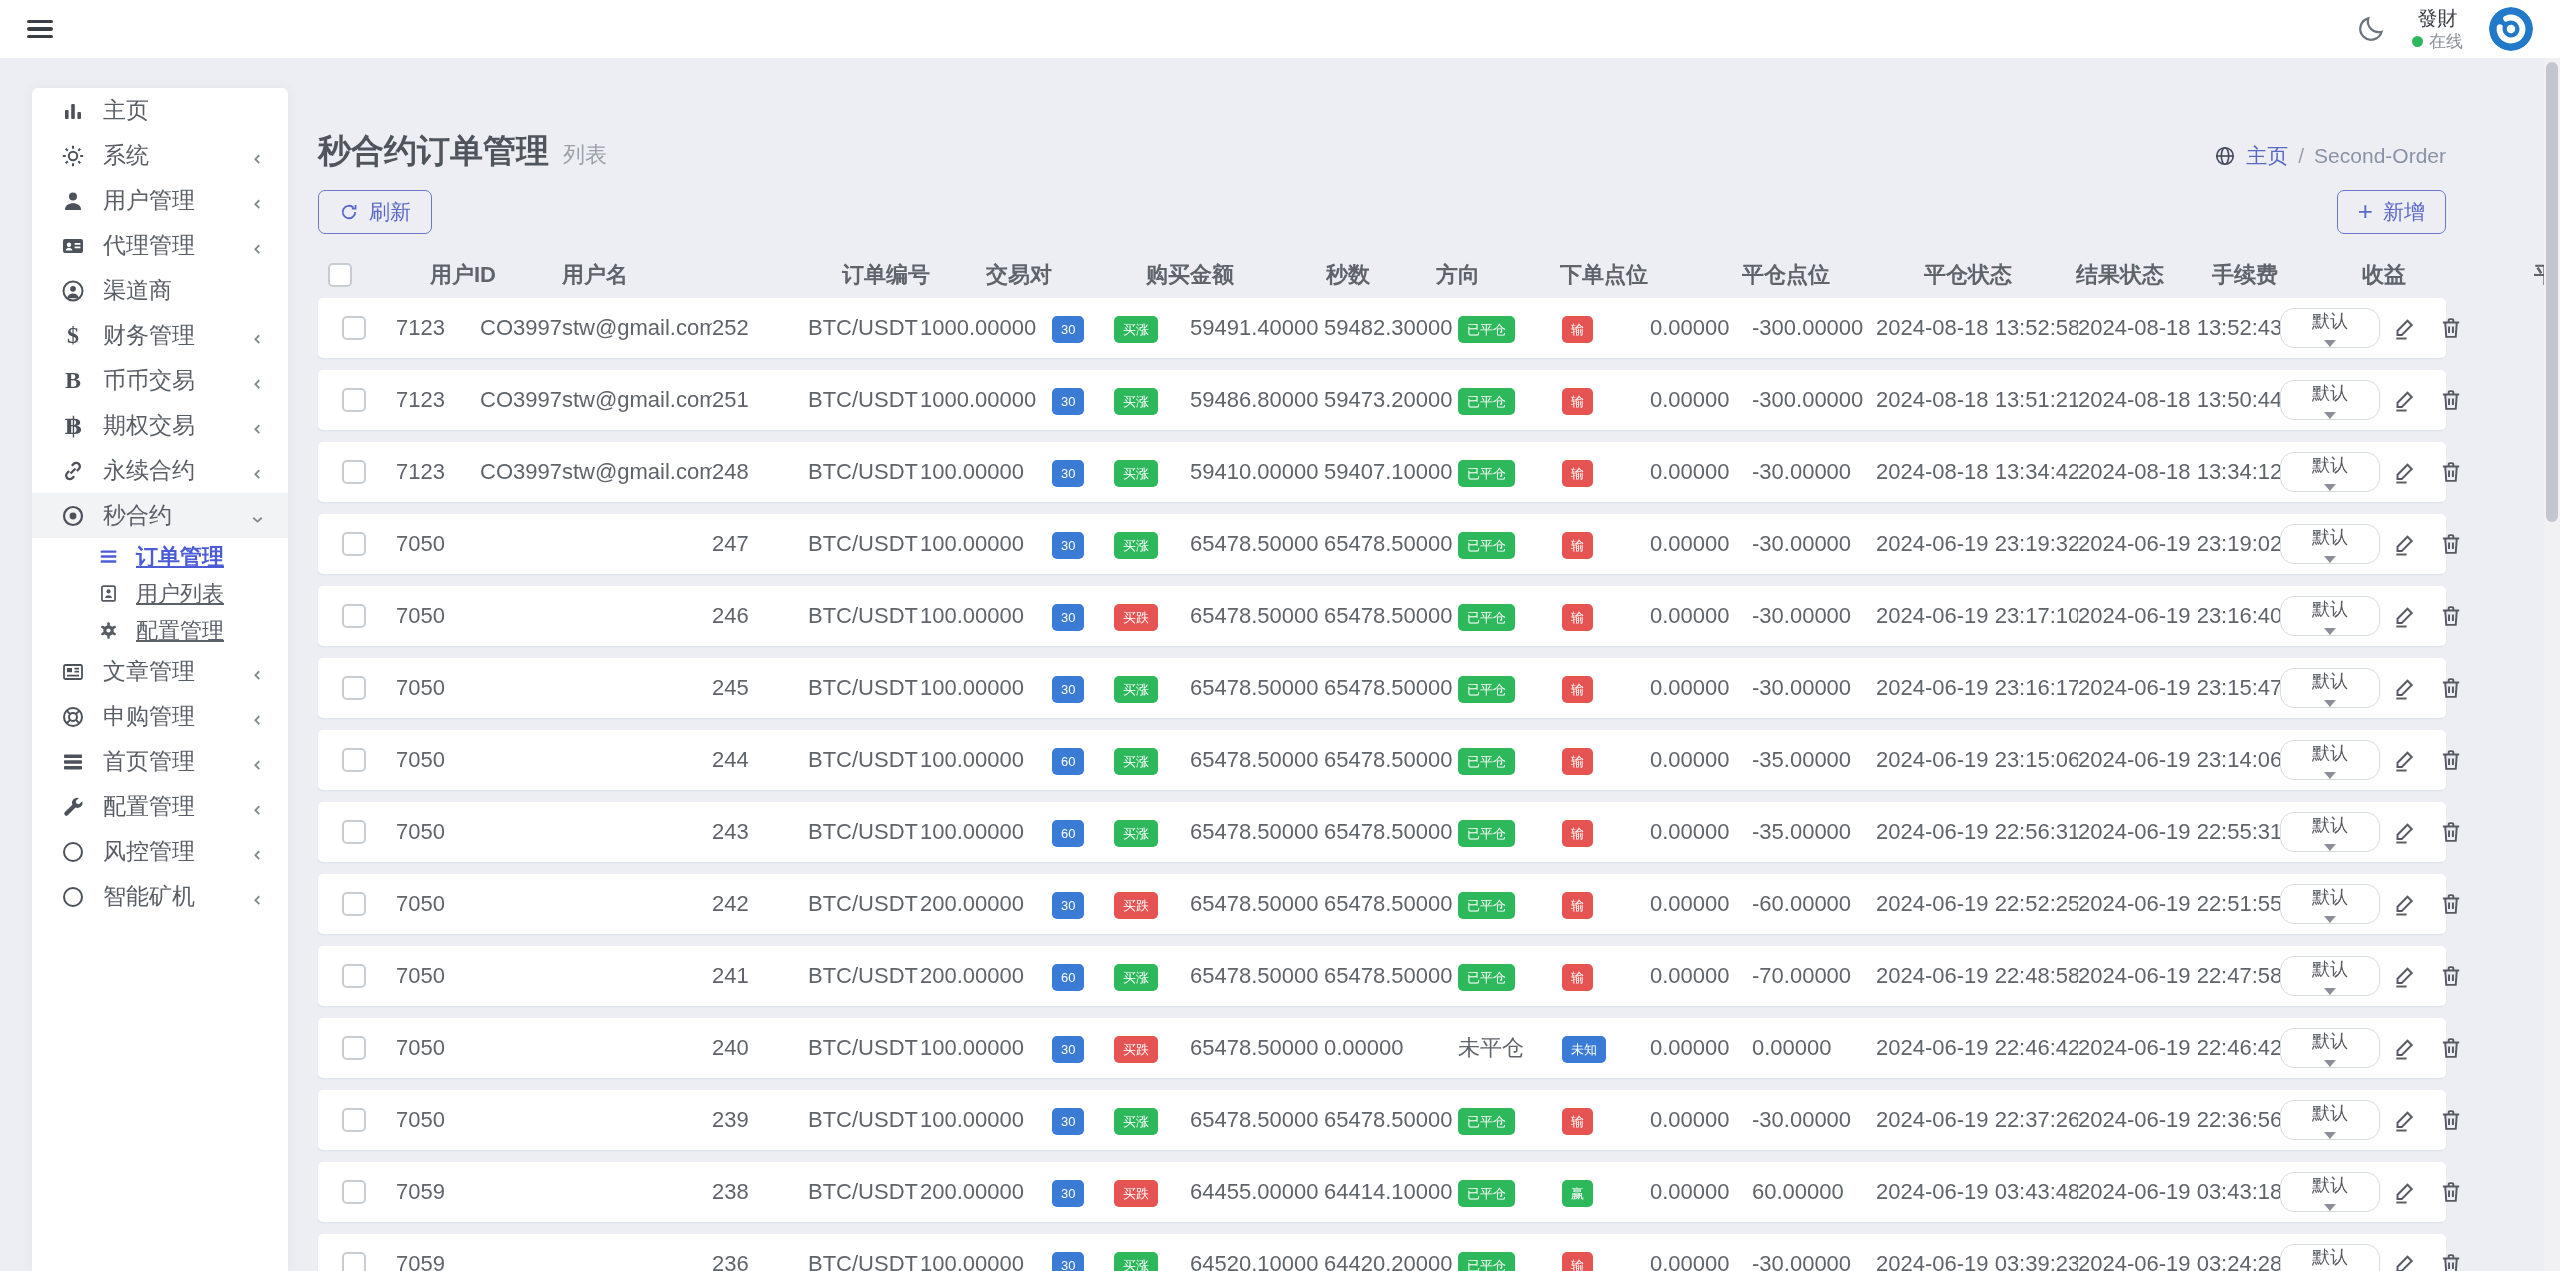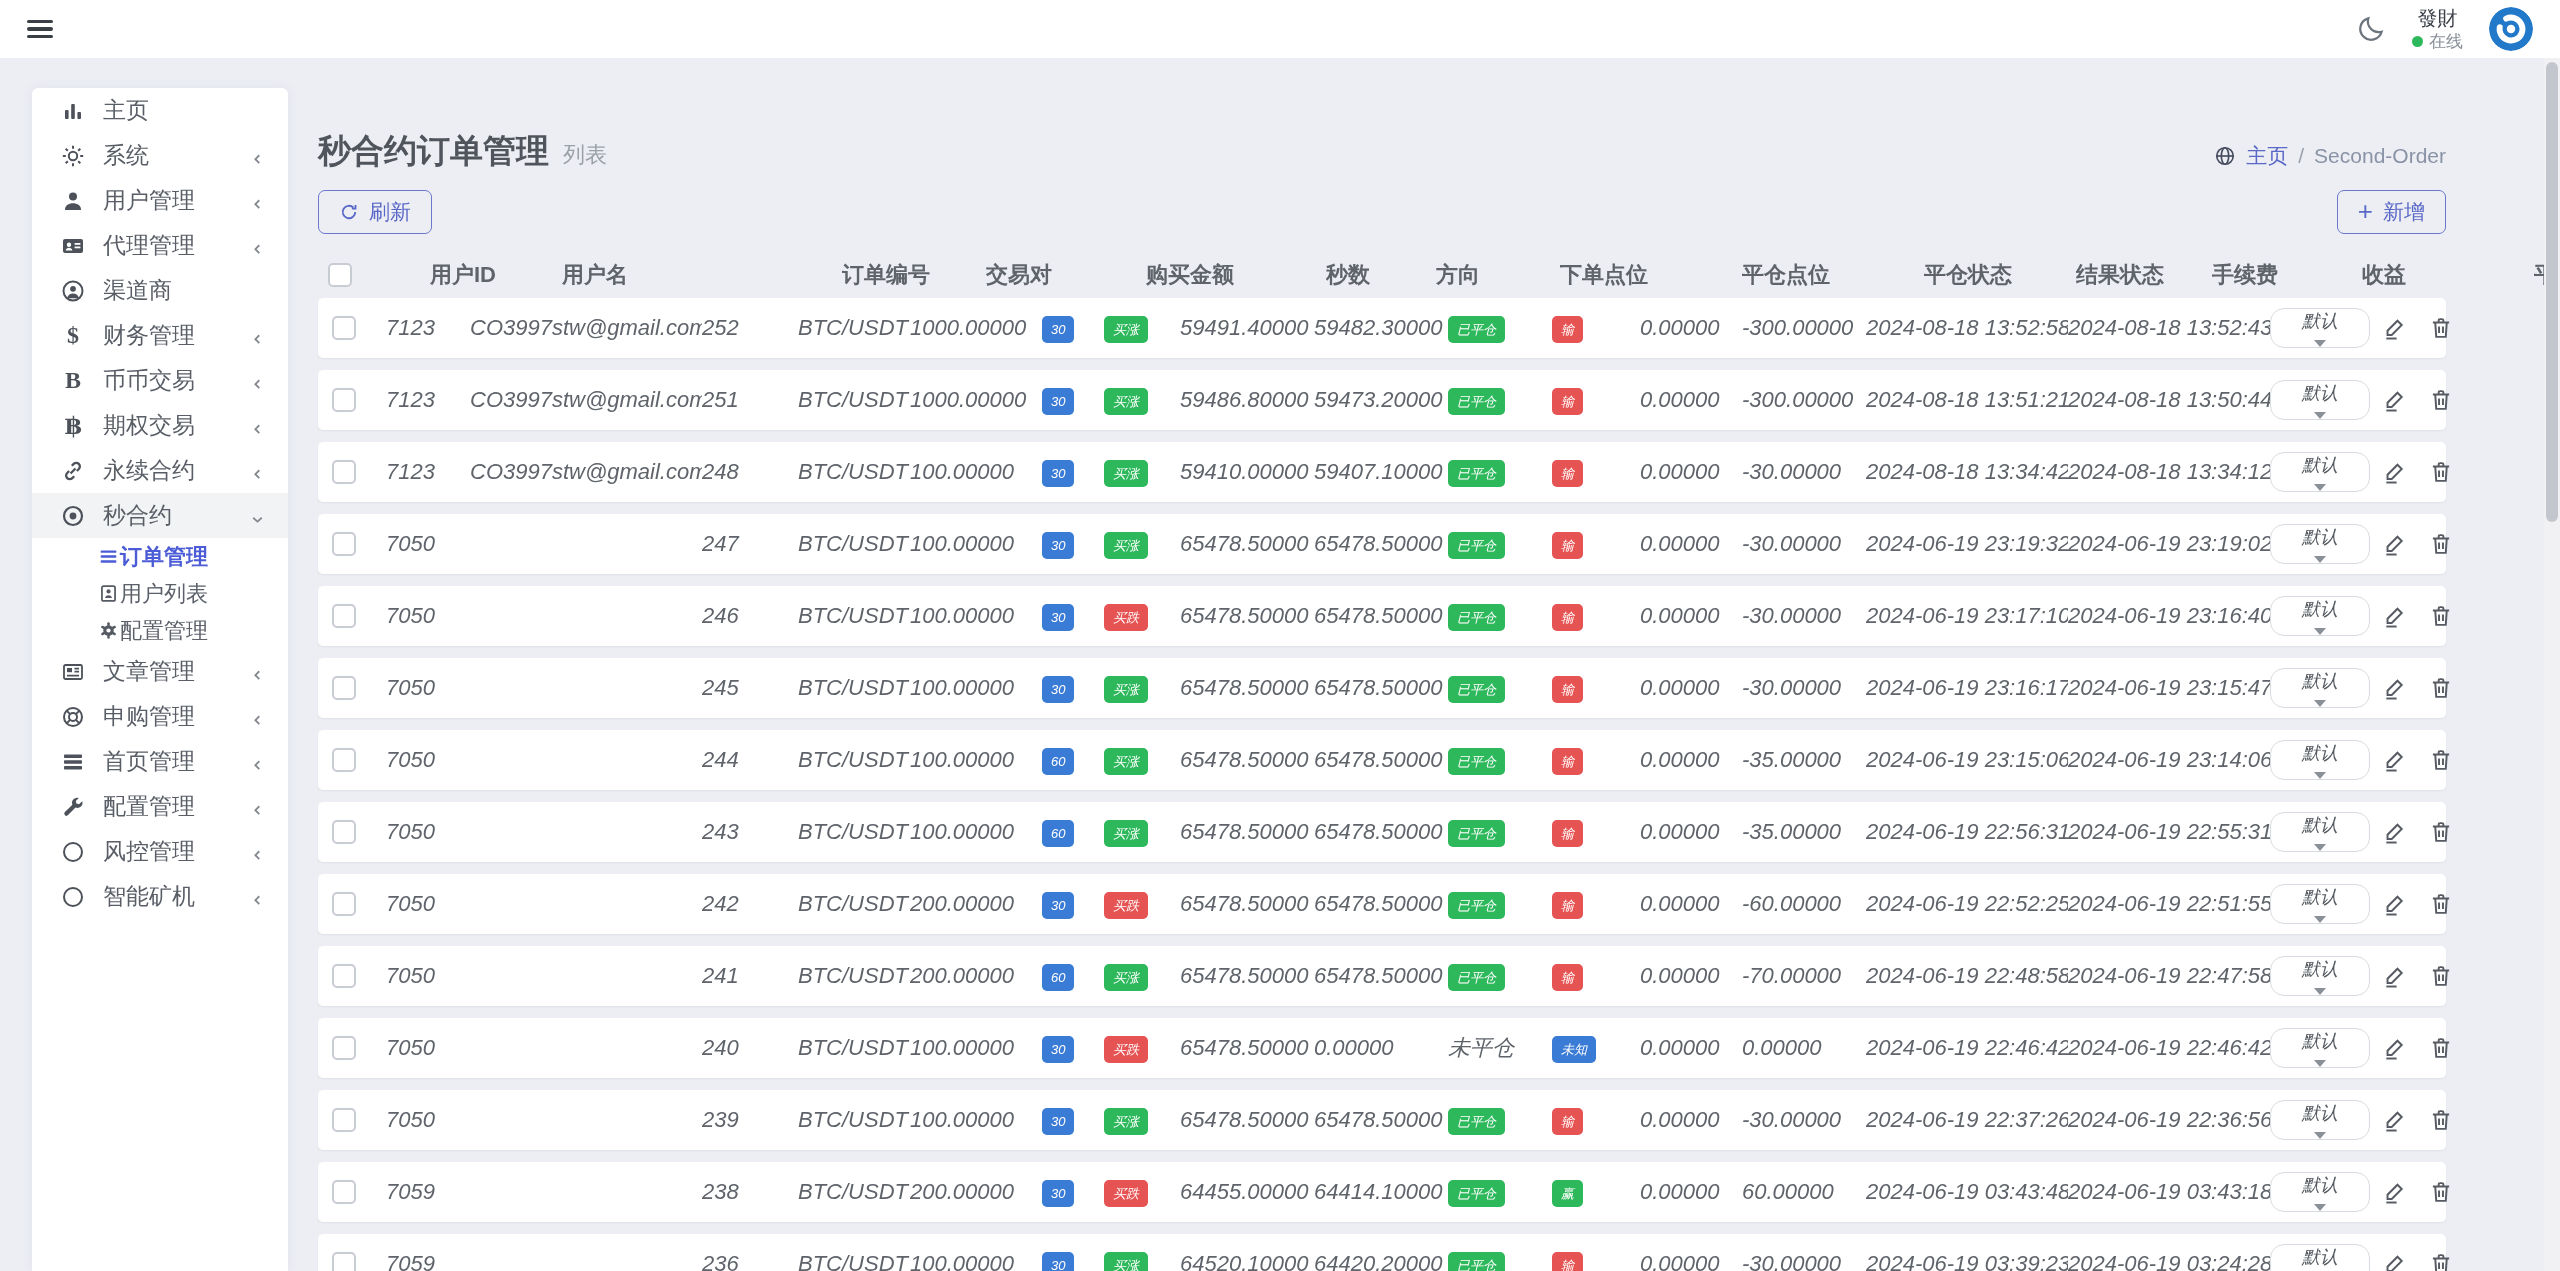--- a/index.html
+++ b/index.html
@@ -44,21 +44,21 @@
   .nav-item .ic svg { width:24px; height:24px; }
   .nav-item .txt-icon { font-size:24px; font-weight:bold; font-family:"Liberation Serif","DejaVu Serif",serif; }
   .nav-item .lbl { margin-left:17px; flex:1; white-space:nowrap; }
   .nav-item .arrow { width:17px; height:17px; color:#84898f; }
   .nav-item .arrow svg { width:17px; height:17px; }
   .submenu { }
   .sub-item { height:37px; display:flex; align-items:center; padding-left:66px;
     color:#5b6069; font-size:22px; cursor:pointer; }
   .sub-item .ic { width:22px; height:22px; flex:0 0 22px; color:#565b63; }
   .sub-item .ic svg { width:21px; height:21px; }
-  .sub-item .lbl { margin-left:0; white-space:nowrap; }
+  .sub-item .lbl { margin-left:16px; white-space:nowrap;text-decoration:underline; }
   .sub-item.active { color:#4b5cd6; font-weight:bold; }
   .sub-item.active .ic { color:#4b5cd6; }
 
   
   .main { margin-left:30px; width:2128px; flex:0 0 auto; padding-top:28px;margin-top:44px; }
   .page-head { display:flex; justify-content:space-between; align-items:flex-end; height:44px; }
   .title-wrap { display:flex; align-items:baseline; gap:14px; }
   .title-wrap h1 { font-size:33px; font-weight:600; color:#50555d; }
   .title-wrap .sub { font-size:22px; color:#9aa0a8; }
   .breadcrumb { display:flex; align-items:center; gap:10px; font-size:21px; padding-bottom:4px; }
@@ -73,22 +73,22 @@
     color:#5a68c8; background:transparent; border-radius:7px; font-size:21px;
     padding:0 20px; height:44px; cursor:pointer; font-family:inherit; }
   .btn svg { width:20px; height:20px; }
   .btn .plus { font-size:26px; line-height:1; margin-top:-3px; }
 
   
   .thead { margin-top:18px; display:flex; align-items:center; height:46px; padding:0 10px;
     font-size:22px; font-weight:bold; color:#4a4e55;gap:48px; }
   .rows { }
   .trow { display:flex; align-items:center; height:60px; background:#ffffff;
-    border-radius:5px; margin-bottom:12px; padding:0 14px;
-    box-shadow:0 1px 2px rgba(40,60,90,.07);font-style:italic; }
+    border-radius:5px; margin-bottom:12px; padding:0 24px;
+    box-shadow:0 1px 2px rgba(40,60,90,.07); }
   .trow.partial { height:60px; }
   .col { flex:0 0 auto; white-space:nowrap; overflow:hidden; font-size:22px; color:#5f646b; }
   .c-check{width:54px} .c-userid{width:84px} .c-username{width:232px} .c-orderno{width:96px}
   .c-pair{width:112px} .c-amount{width:132px} .c-seconds{width:62px} .c-direction{width:76px}
   .c-open{width:134px} .c-close{width:134px} .c-cstatus{width:104px} .c-result{width:88px}
   .c-fee{width:102px} .c-profit{width:124px} .c-ctime{width:202px} .c-crtime{width:202px}
   .c-control{width:112px} .c-actions{width:84px}
 
   .cb { width:24px; height:24px; border:2px solid #c8cdd4; border-radius:5px;
     background:#fff; cursor:pointer; }

